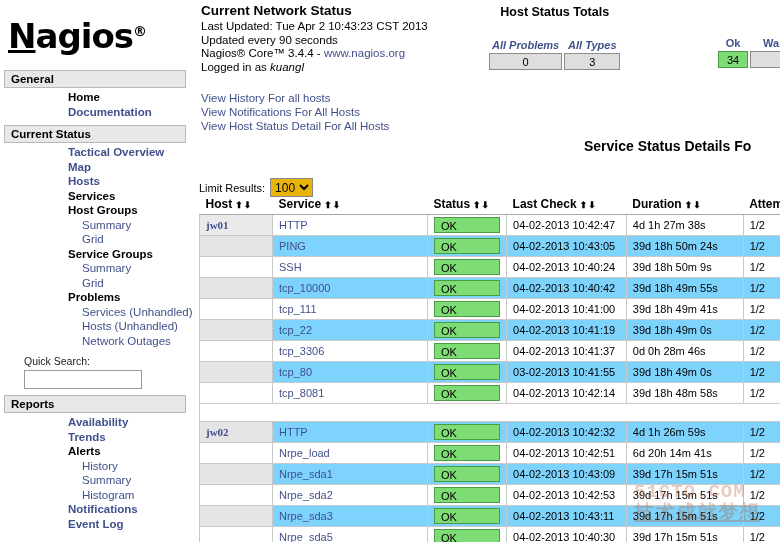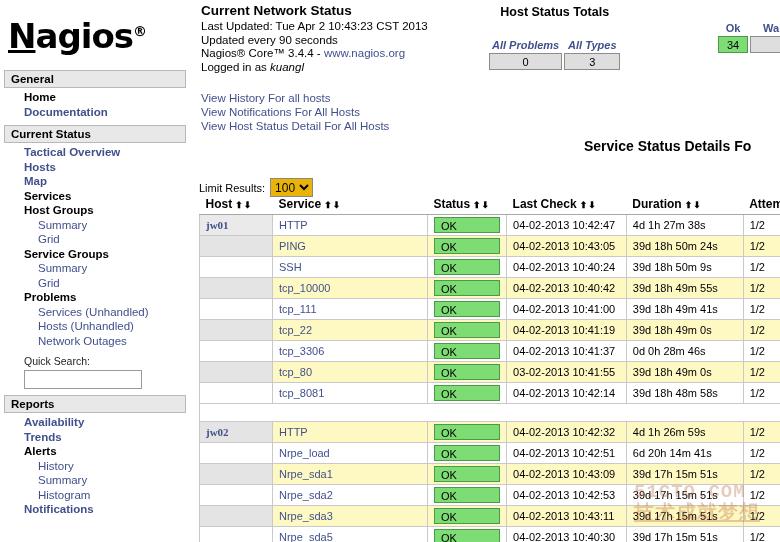--- a/index.html
+++ b/index.html
@@ -29,21 +29,21 @@
   .logo .reg { font-size: 14px; vertical-align: super; }
 
   .sect-head {
     margin: 6px 6px 2px 4px;
     background: #e8e8e8;
     border: 1px solid #b8b8b8;
     font-weight: bold; font-size: 11.5px;
     color: #000; padding: 2px 0 2px 6px;
   }
   .nav-list { margin: 0; padding: 0; list-style: none; }
-  .nav-list li { line-height: 14.5px; white-space: nowrap; }
+  .nav-list li { line-height: 14.5px; white-space: nowrap; margin-left: 44px; }
   .lvl1 { padding-left: 24px; font-weight: bold; font-size: 11.5px; }
   .lvl2 { padding-left: 38px; font-weight: normal; font-size: 11.5px; }
   .lnk { color: #41508c; text-decoration: none; }
   .cur { color: #000; font-weight: bold; }
   .qs-label { padding-left: 24px; font-size: 10.5px; color: #222; margin-top: 7px; }
   .qs-input {
     margin: 3px 0 0 24px; width: 118px; height: 19px;
     border: 1px solid #9a9a9a; background: #fff;
     font-family: "Liberation Sans", sans-serif; font-size: 11px;
     padding: 1px 3px;
@@ -60,21 +60,21 @@
     display: block; color: #41508c; text-decoration: none;
     font-size: 11.5px; line-height: 14px; white-space: nowrap;
   }
 
   
   .totals { position: absolute; top: 5px; }
   #host-totals { left: 487px; }
   #svc-totals { left: 716px; }
   .tot-title {
     font-weight: bold; font-size: 12.5px; color: #000;
-    text-align: center; margin-bottom: 3px; white-space: nowrap;
+    text-align: center; margin-bottom: 18px; white-space: nowrap;
   }
   table.tot { border-collapse: separate; border-spacing: 2px 0; }
   table.tot th {
     font-size: 11px; font-weight: bold; color: #41508c;
     text-align: center; padding: 0 3px 2px 3px; white-space: nowrap;
   }
   table.tot td {
     background: #dedede; border: 1px solid #8c8c8c;
     text-align: center; font-size: 11px; color: #000;
     padding: 1px 8px; height: 17px; white-space: nowrap;
@@ -113,21 +113,21 @@
     border: 1px solid #c9c9c9; white-space: nowrap;
     vertical-align: middle; color: #000;
   }
   td.host-cell { width: 74px; background: #eaeaea; font-family: Liberation Serif, serif; }
   td.host-cell.blank { border-left: none; border-right: none; background: #fff; border-top: none; border-bottom: none; }
   td.svc-cell { width: 160px; }
   td.status-cell { width: 80px; padding: 1px 2px; }
   td.lastcheck-cell { width: 120px; }
   td.duration-cell { width: 118px; }
   td.attempt-cell { width: 48px; }
-  tr.alt td { background: #fef9c3; }
+  tr.alt td { background: #7dd3fc; }
   tr.alt td.host-cell { background: #e4e4e4; }
   .hostlink { color: #41508c; text-decoration: none; font-weight: bold; }
   .svclink { color: #41508c; text-decoration: none; }
   .ok-badge {
     display: block; background: #7ddc73; border: 1px solid #4d9a46;
     color: #000; font-size: 11px; padding: 1px 0 1px 6px;
     height: 16px; line-height: 14px;
   }
   .grp-gap td { border: none; background: #fff; height: 4px; padding: 0; }
 
@@ -149,41 +149,42 @@
 
   <div id="sidebar">
     <div class="logo">
       <span class="ul">N</span><span>agios</span><span class="reg">®</span>
     </div>
     <div id="sidebar-sections"><div class="sect-head">General</div><ul class="nav-list">
           <li class="lvl1"><a href="#" class="lnk cur">Home</a></li>
           <li class="lvl1"><a href="#" class="lnk">Documentation</a></li>
         </ul><div class="sect-head">Current Status</div><ul class="nav-list">
           <li class="lvl1"><a href="#" class="lnk">Tactical Overview</a></li>
+          <li class="lvl1"><a href="#" class="lnk">Map</a></li>
           <li class="lvl1"><a href="#" class="lnk">Hosts</a></li>
-          <li class="lvl1"><a href="#" class="lnk">Map</a></li>
           <li class="lvl1"><a href="#" class="lnk cur">Services</a></li>
           <li class="lvl1"><a href="#" class="lnk cur">Host Groups</a></li>
           <li class="lvl2"><a href="#" class="lnk">Summary</a></li>
           <li class="lvl2"><a href="#" class="lnk">Grid</a></li>
           <li class="lvl1"><a href="#" class="lnk cur">Service Groups</a></li>
           <li class="lvl2"><a href="#" class="lnk">Summary</a></li>
           <li class="lvl2"><a href="#" class="lnk">Grid</a></li>
           <li class="lvl1"><a href="#" class="lnk cur">Problems</a></li>
           <li class="lvl2"><a href="#" class="lnk">Services (Unhandled)</a></li>
           <li class="lvl2"><a href="#" class="lnk">Hosts (Unhandled)</a></li>
           <li class="lvl2"><a href="#" class="lnk">Network Outages</a></li>
         </ul><div class="qs-label">Quick Search:</div><input type="text" class="qs-input" placeholder="" style=""><div class="sect-head">Reports</div><ul class="nav-list">
           <li class="lvl1"><a href="#" class="lnk">Availability</a></li>
           <li class="lvl1"><a href="#" class="lnk">Trends</a></li>
           <li class="lvl1"><a href="#" class="lnk cur">Alerts</a></li>
           <li class="lvl2"><a href="#" class="lnk">History</a></li>
           <li class="lvl2"><a href="#" class="lnk">Summary</a></li>
           <li class="lvl2"><a href="#" class="lnk">Histogram</a></li>
           <li class="lvl1"><a href="#" class="lnk">Notifications</a></li>
+          <li class="lvl1"><a href="#" class="lnk">Event Log</a></li>
         </ul></div>
   </div>
 
   <div id="netstatus">
     <div class="hdr-title">Current Network Status</div>
     <div class="hdr-line">Last Updated: Tue Apr 2 10:43:23 CST 2013</div>
     <div class="hdr-line">Updated every 90 seconds</div>
     <div class="hdr-line"><span>Nagios® Core™ 3.4.4 - </span><a href="#">www.nagios.org</a></div>
     <div class="hdr-line"><span>Logged in as </span><span class="it">kuangl</span></div>
     <div class="viewlinks" id="view-links">

